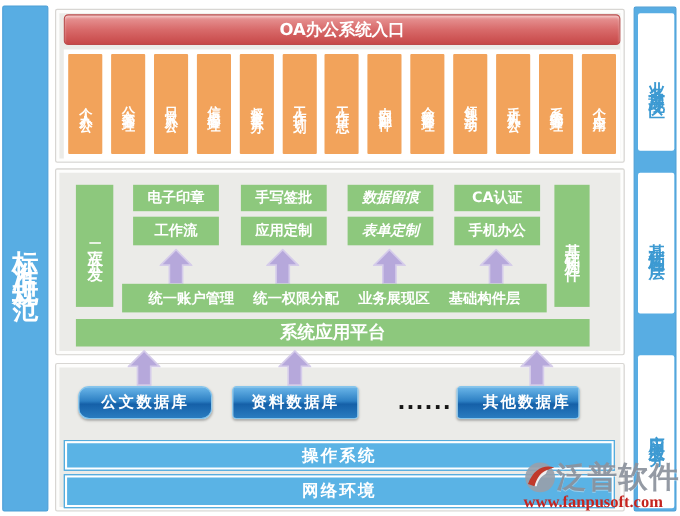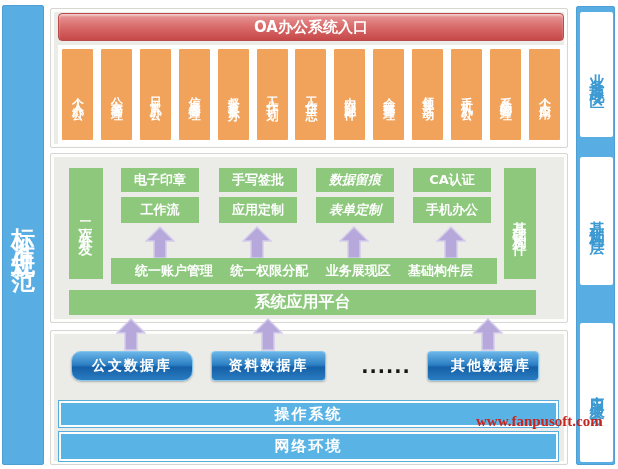--- a/index.html
+++ b/index.html
@@ -58,21 +58,21 @@
   .mid-arrow { top: 72px; }
   .bot-arrow { top: -13px; }
 
   
   .db-box { position: absolute; top: 20px; height: 30px;
     background: linear-gradient(180deg, #6ab5e8 0%, #2d80c4 45%, #1560a8 55%, #2a7cc0 100%);
     border: 1px solid #86c5ec; border-radius: 4px; box-shadow: 0 1px 2px rgba(0,0,0,.25);
     color: #fff; font-size: 14px; font-weight: bold; letter-spacing: 2px; }
   #db-0 { left: 20px;  width: 122px; border-radius: 10px; }
   #db-1 { left: 160px; width: 115px; }
-  #db-2 { left: 376px; width: 112px; padding-left: 16px; }
+  #db-2 { left: 364px; width: 112px; padding-left: 16px; }
   #ellipsis { position: absolute; left: 300px; top: 20px; width: 70px; height: 30px;
     color: #151515; font-size: 19px; font-weight: bold; letter-spacing: 1px; }
   .infra-bar { position: absolute; left: 7px; width: 501px; background: #5ab3e5;
     border: 1px solid #55acdd; box-shadow: inset 0 0 0 2px #fff;
     color: #fff; font-size: 15px; font-weight: bold; letter-spacing: 2px; }
   #os-bar  { top: 69px;  height: 28px; text-align: center; }
   #net-bar { top: 100px; height: 31px; }
 
   
   #watermark { position: absolute; left: 476px; top: 416px; width: 142px; z-index: 10; }
@@ -201,16 +201,24 @@
     <div id="db-0" class="db-box center">公文数据库</div>
     <div id="db-1" class="db-box center">资料数据库</div>
     <div id="ellipsis" class="center">......</div>
     <div id="db-2" class="db-box center">其他数据库</div>
 
     <div id="os-bar" class="infra-bar center">操作系统</div>
     <div id="net-bar" class="infra-bar center">网络环境</div>
   </div>
 
   <div id="watermark">
+    <div id="wm-row">
+      <svg width="30" height="30" viewBox="0 0 30 30">
+        <circle cx="15" cy="15" r="13.5" fill="#97a0ab" fill-opacity="0.92"></circle>
+        <path d="M4 21 C9 7, 19 3, 28 6 C19 8, 13 14, 10 23 Z" fill="#c0392b"></path>
+        <path d="M10 23 C12 15, 16 10, 22 8 L20 12 C16 14, 13 18, 12 23 Z" fill="#ffffff" fill-opacity="0.85"></path>
+      </svg>
+      <span id="wm-brand">泛普软件</span>
+    </div>
     <div id="wm-url">www.fanpusoft.com</div>
   </div>
 
 </div>
 
 </body></html>

